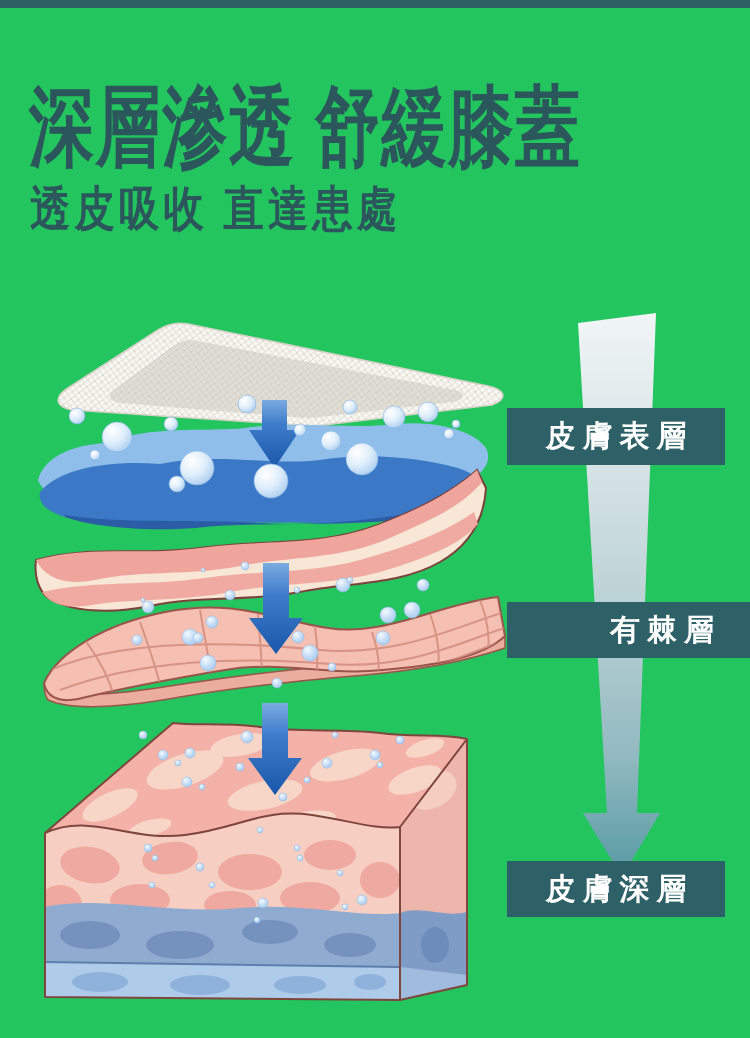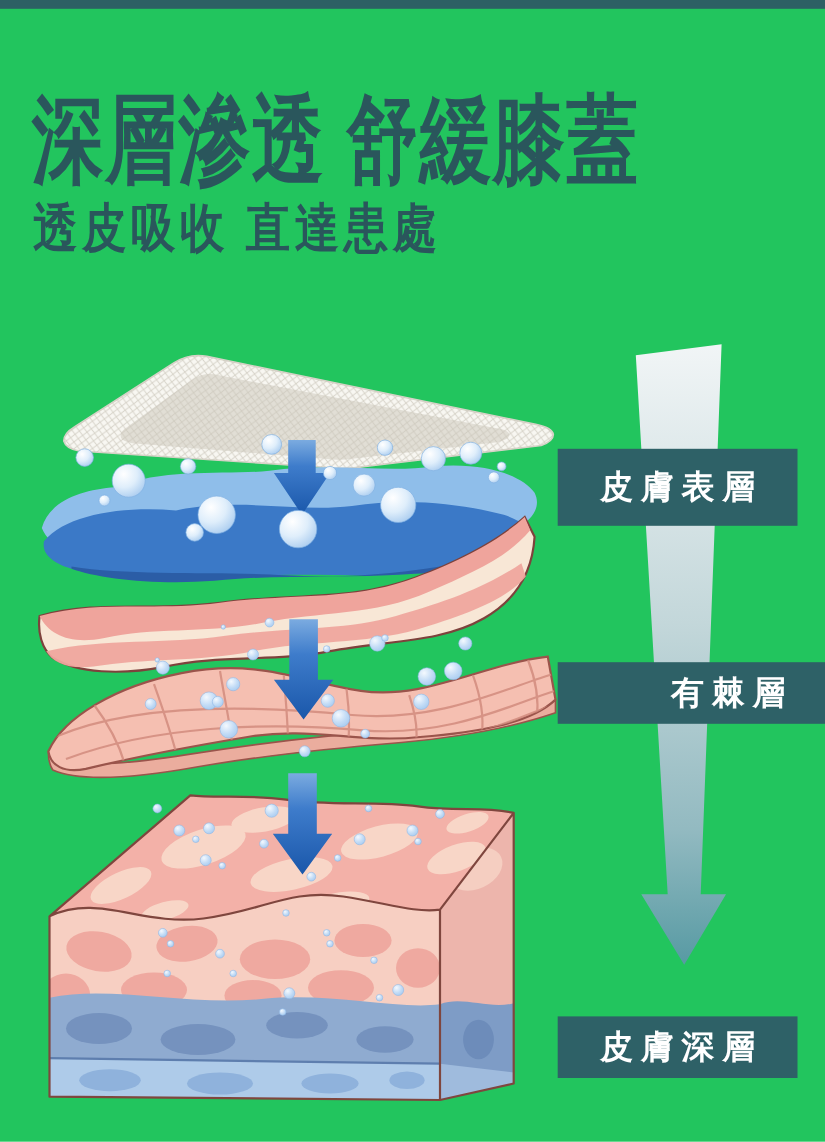--- a/index.html
+++ b/index.html
@@ -3,24 +3,24 @@
 <meta charset="utf-8">
 <style>
   html,body{margin:0;padding:0;}
   body{font-family:"Liberation Sans","DejaVu Sans",sans-serif;}
   .stage{position:relative;width:750px;height:1038px;overflow:hidden;background:#22c55e;}
   .topbar{position:absolute;left:0;top:0;width:750px;height:8px;}
   .title{position:absolute;left:29px;top:81px;font-size:88px;font-weight:bold;line-height:1.05;
          letter-spacing:2px;transform:scaleX(0.74);transform-origin:left top;white-space:nowrap;}
   .subtitle{position:absolute;left:30px;top:184px;font-size:48px;font-weight:bold;line-height:1.05;
          letter-spacing:5px;transform:scaleX(0.84);transform-origin:left top;white-space:nowrap;}
-  .depth-label{position:absolute;left:507px;width:218px;height:70px;display:flex;
+  .depth-label{position:absolute;left:507px;width:218px;height:57px;display:flex;
          align-items:center;justify-content:center;font-size:30px;font-weight:bold;
          letter-spacing:7px;text-indent:7px;white-space:nowrap;}
-  .lbl1{top:408px;} .lbl2{top:602px;height:56px;padding-left:46px;} .lbl3{top:924px;height:56px;}
+  .lbl1{top:408px;} .lbl2{top:602px;height:56px;padding-left:46px;} .lbl3{top:861px;height:56px;}
   svg{position:absolute;left:0;top:0;}
 </style>
 </head>
 <body>
 
 <div class="stage">
 
   <div class="topbar" style="background:#2D6064;"></div>
 
   <div class="title" style="color:#2A565C;">深層滲透 舒緩膝蓋</div>

